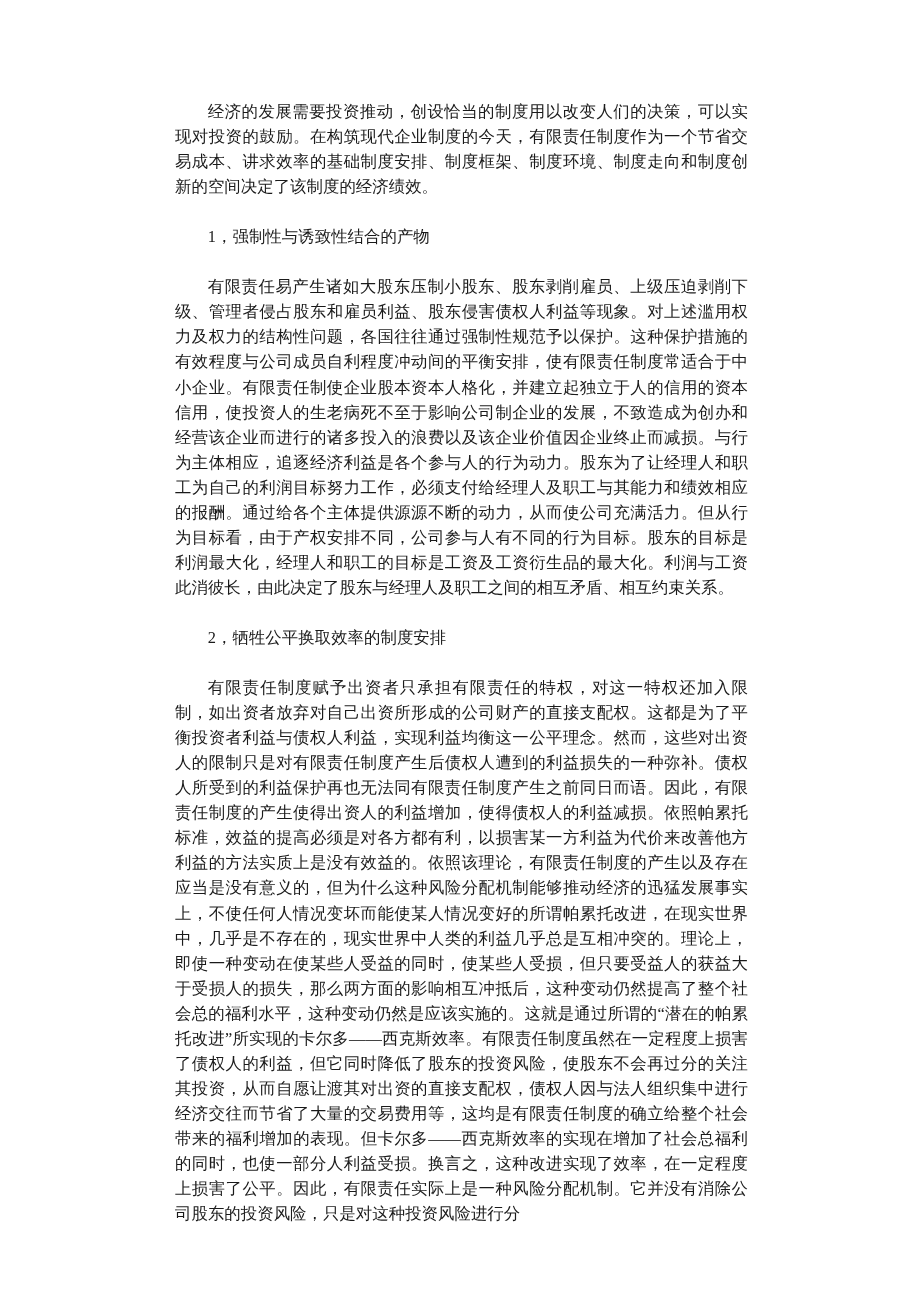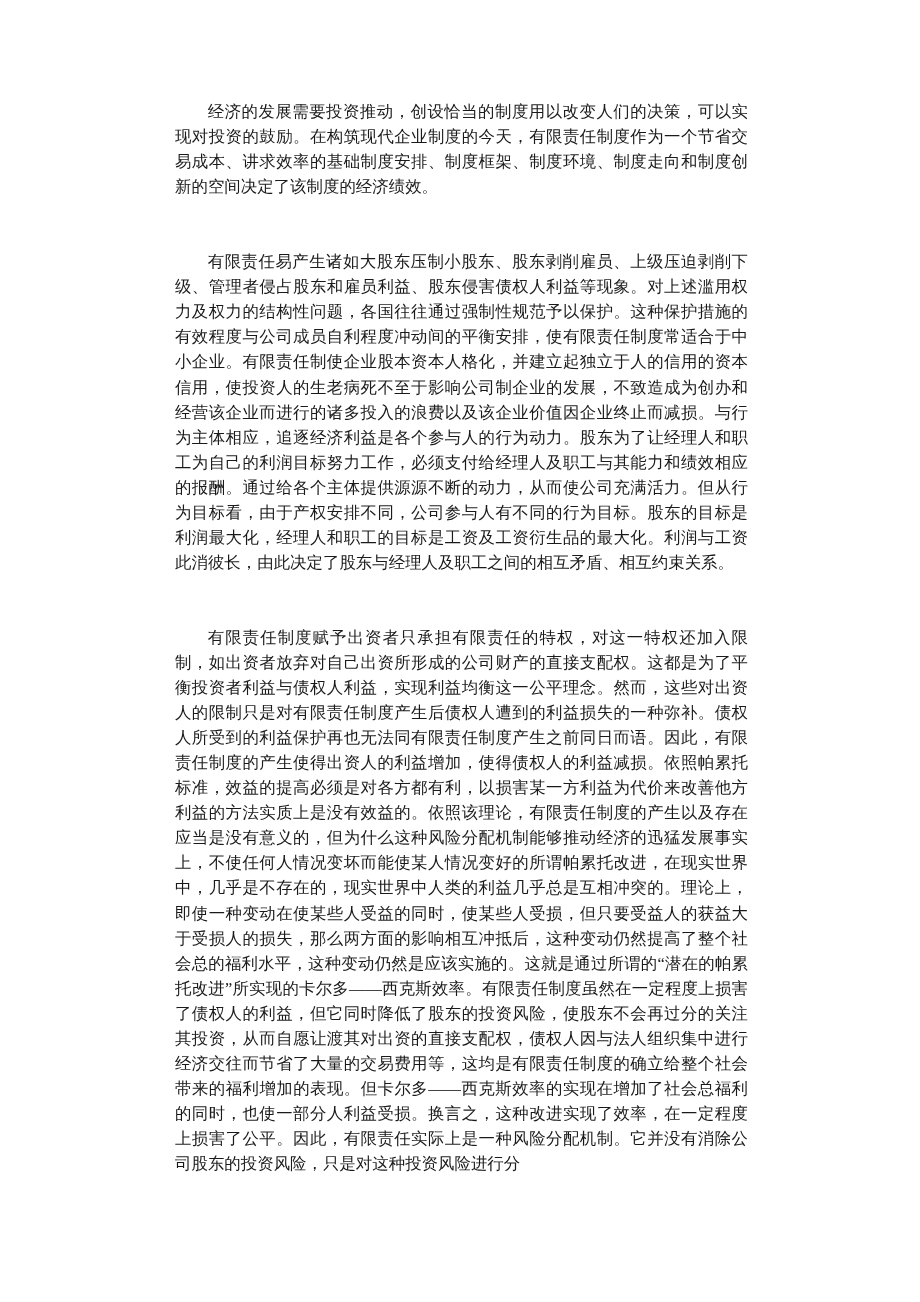--- a/index.html
+++ b/index.html
@@ -53,26 +53,28 @@
 </head>
 <body>
 
 <div class="page">
   <div class="text-column">
 
     <p class="para">经济的发展需要投资推动，创设恰当的制度用以改变人们的决策，可以实现对投资的鼓励。在构筑现代企业制度的今天，有限责任制度作为一个节省交易成本、讲求效率的基础制度安排、制度框架、制度环境、制度走向和制度创新的空间决定了该制度的经济绩效。</p>
 
     <div class="gap"></div>
 
+    <p class="para heading">1，强制性与诱致性结合的产物</p>
 
     <div class="gap"></div>
 
     <p class="para">有限责任易产生诸如大股东压制小股东、股东剥削雇员、上级压迫剥削下级、管理者侵占股东和雇员利益、股东侵害债权人利益等现象。对上述滥用权力及权力的结构性问题，各国往往通过强制性规范予以保护。这种保护措施的有效程度与公司成员自利程度冲动间的平衡安排，使有限责任制度常适合于中小企业。有限责任制使企业股本资本人格化，并建立起独立于人的信用的资本信用，使投资人的生老病死不至于影响公司制企业的发展，不致造成为创办和经营该企业而进行的诸多投入的浪费以及该企业价值因企业终止而减损。与行为主体相应，追逐经济利益是各个参与人的行为动力。股东为了让经理人和职工为自己的利润目标努力工作，必须支付给经理人及职工与其能力和绩效相应的报酬。通过给各个主体提供源源不断的动力，从而使公司充满活力。但从行为目标看，由于产权安排不同，公司参与人有不同的行为目标。股东的目标是利润最大化，经理人和职工的目标是工资及工资衍生品的最大化。利润与工资此消彼长，由此决定了股东与经理人及职工之间的相互矛盾、相互约束关系。</p>
 
     <div class="gap"></div>
 
+    <p class="para heading">2，牺牲公平换取效率的制度安排</p>
 
     <div class="gap"></div>
 
     <p class="para">有限责任制度赋予出资者只承担有限责任的特权，对这一特权还加入限制，如出资者放弃对自己出资所形成的公司财产的直接支配权。这都是为了平衡投资者利益与债权人利益，实现利益均衡这一公平理念。然而，这些对出资人的限制只是对有限责任制度产生后债权人遭到的利益损失的一种弥补。债权人所受到的利益保护再也无法同有限责任制度产生之前同日而语。因此，有限责任制度的产生使得出资人的利益增加，使得债权人的利益减损。依照帕累托标准，效益的提高必须是对各方都有利，以损害某一方利益为代价来改善他方利益的方法实质上是没有效益的。依照该理论，有限责任制度的产生以及存在应当是没有意义的，但为什么这种风险分配机制能够推动经济的迅猛发展事实上，不使任何人情况变坏而能使某人情况变好的所谓帕累托改进，在现实世界中，几乎是不存在的，现实世界中人类的利益几乎总是互相冲突的。理论上，即使一种变动在使某些人受益的同时，使某些人受损，但只要受益人的获益大于受损人的损失，那么两方面的影响相互冲抵后，这种变动仍然提高了整个社会总的福利水平，这种变动仍然是应该实施的。这就是通过所谓的“潜在的帕累托改进”所实现的卡尔多——西克斯效率。有限责任制度虽然在一定程度上损害了债权人的利益，但它同时降低了股东的投资风险，使股东不会再过分的关注其投资，从而自愿让渡其对出资的直接支配权，债权人因与法人组织集中进行经济交往而节省了大量的交易费用等，这均是有限责任制度的确立给整个社会带来的福利增加的表现。但卡尔多——西克斯效率的实现在增加了社会总福利的同时，也使一部分人利益受损。换言之，这种改进实现了效率，在一定程度上损害了公平。因此，有限责任实际上是一种风险分配机制。它并没有消除公司股东的投资风险，只是对这种投资风险进行分</p>
 
   </div>
 </div>
 
 </body></html>

